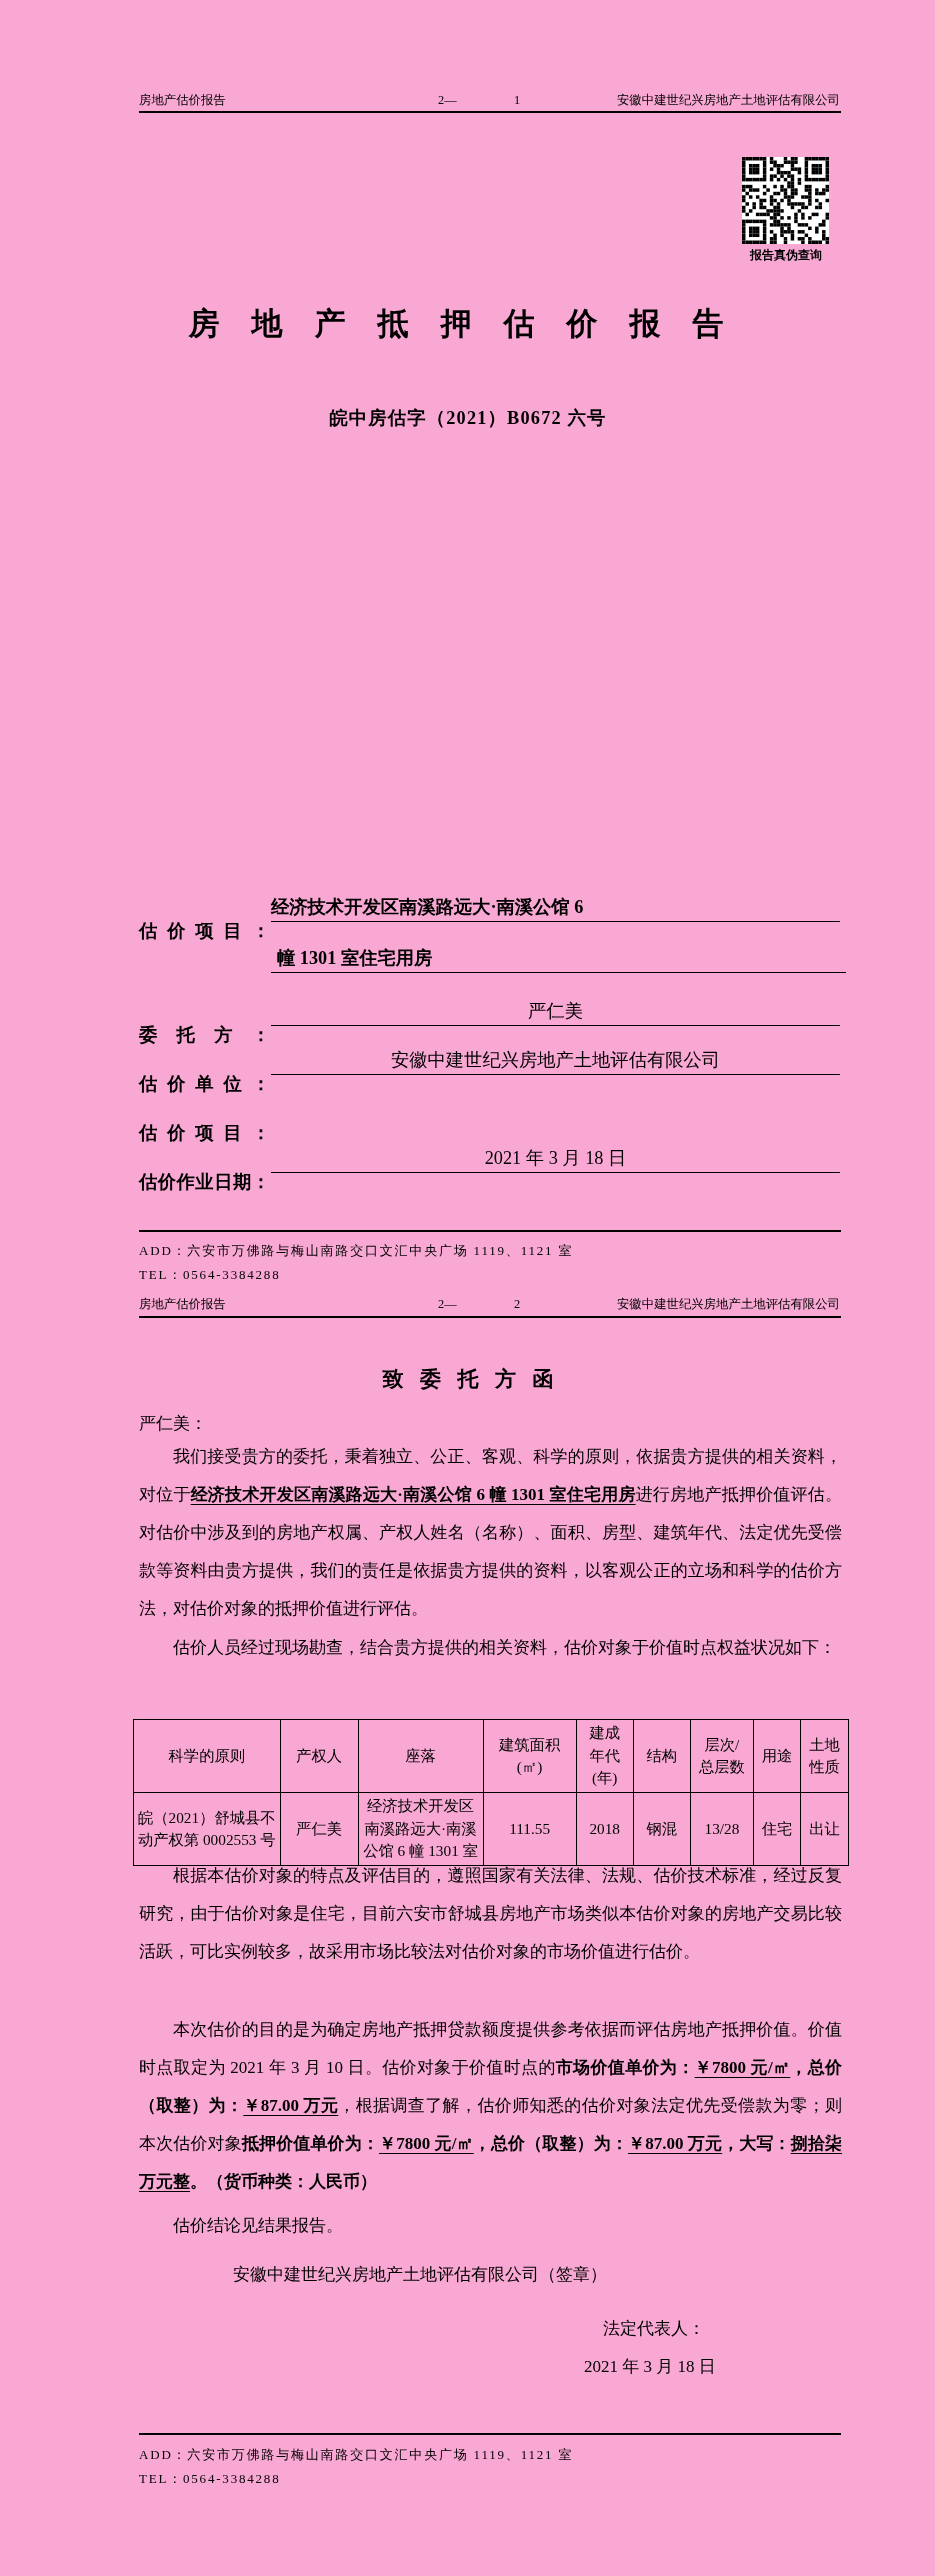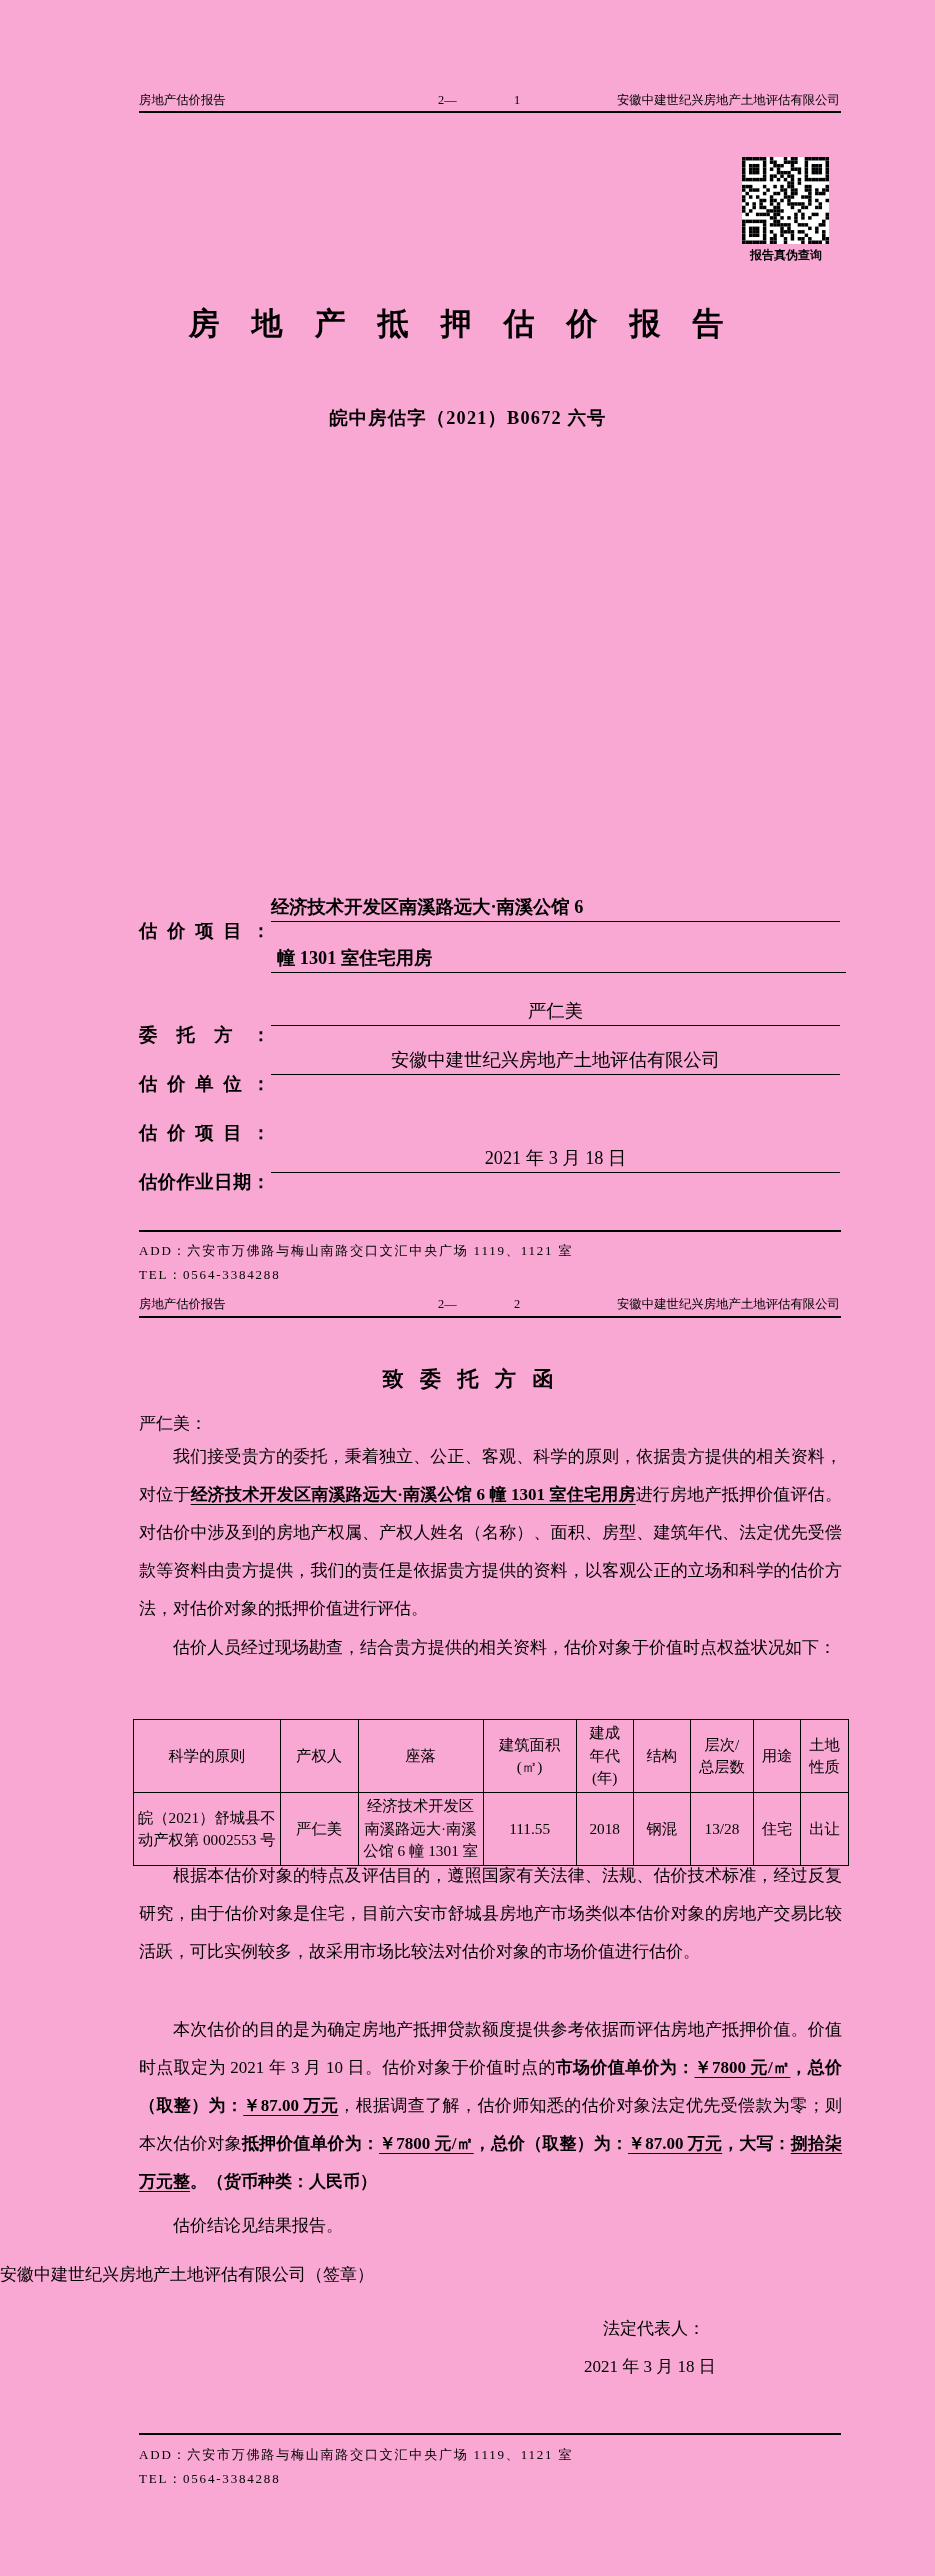--- a/index.html
+++ b/index.html
@@ -42,21 +42,21 @@
     border:1.2px solid #000;
     font-size:15.3px;font-weight:normal;
     text-align:center;vertical-align:middle;
     padding:2.4px 2.4px;line-height:22.4px;
     white-space:pre-line;
     overflow:hidden;
   }
   #rights-table thead th{height:52px;}
   #rights-table tbody td{height:65px;}
   
-  #sig-company{left:0;top:2263px;width:840px;text-align:left;font-size:17px;}
+  #sig-company{left:0;top:2263px;width:840px;text-align:center;font-size:17px;}
   #sig-legal{left:603px;top:2317px;font-size:17px;}
   #sig-date{left:584px;top:2355px;font-size:17px;}
 </style>
 </head>
 <body>
 
 <div id="canvas">
 
   <div class="abs runhead" style="left:0;top:92px;width:936px;">
     <span class="rh-left">房地产估价报告</span>

